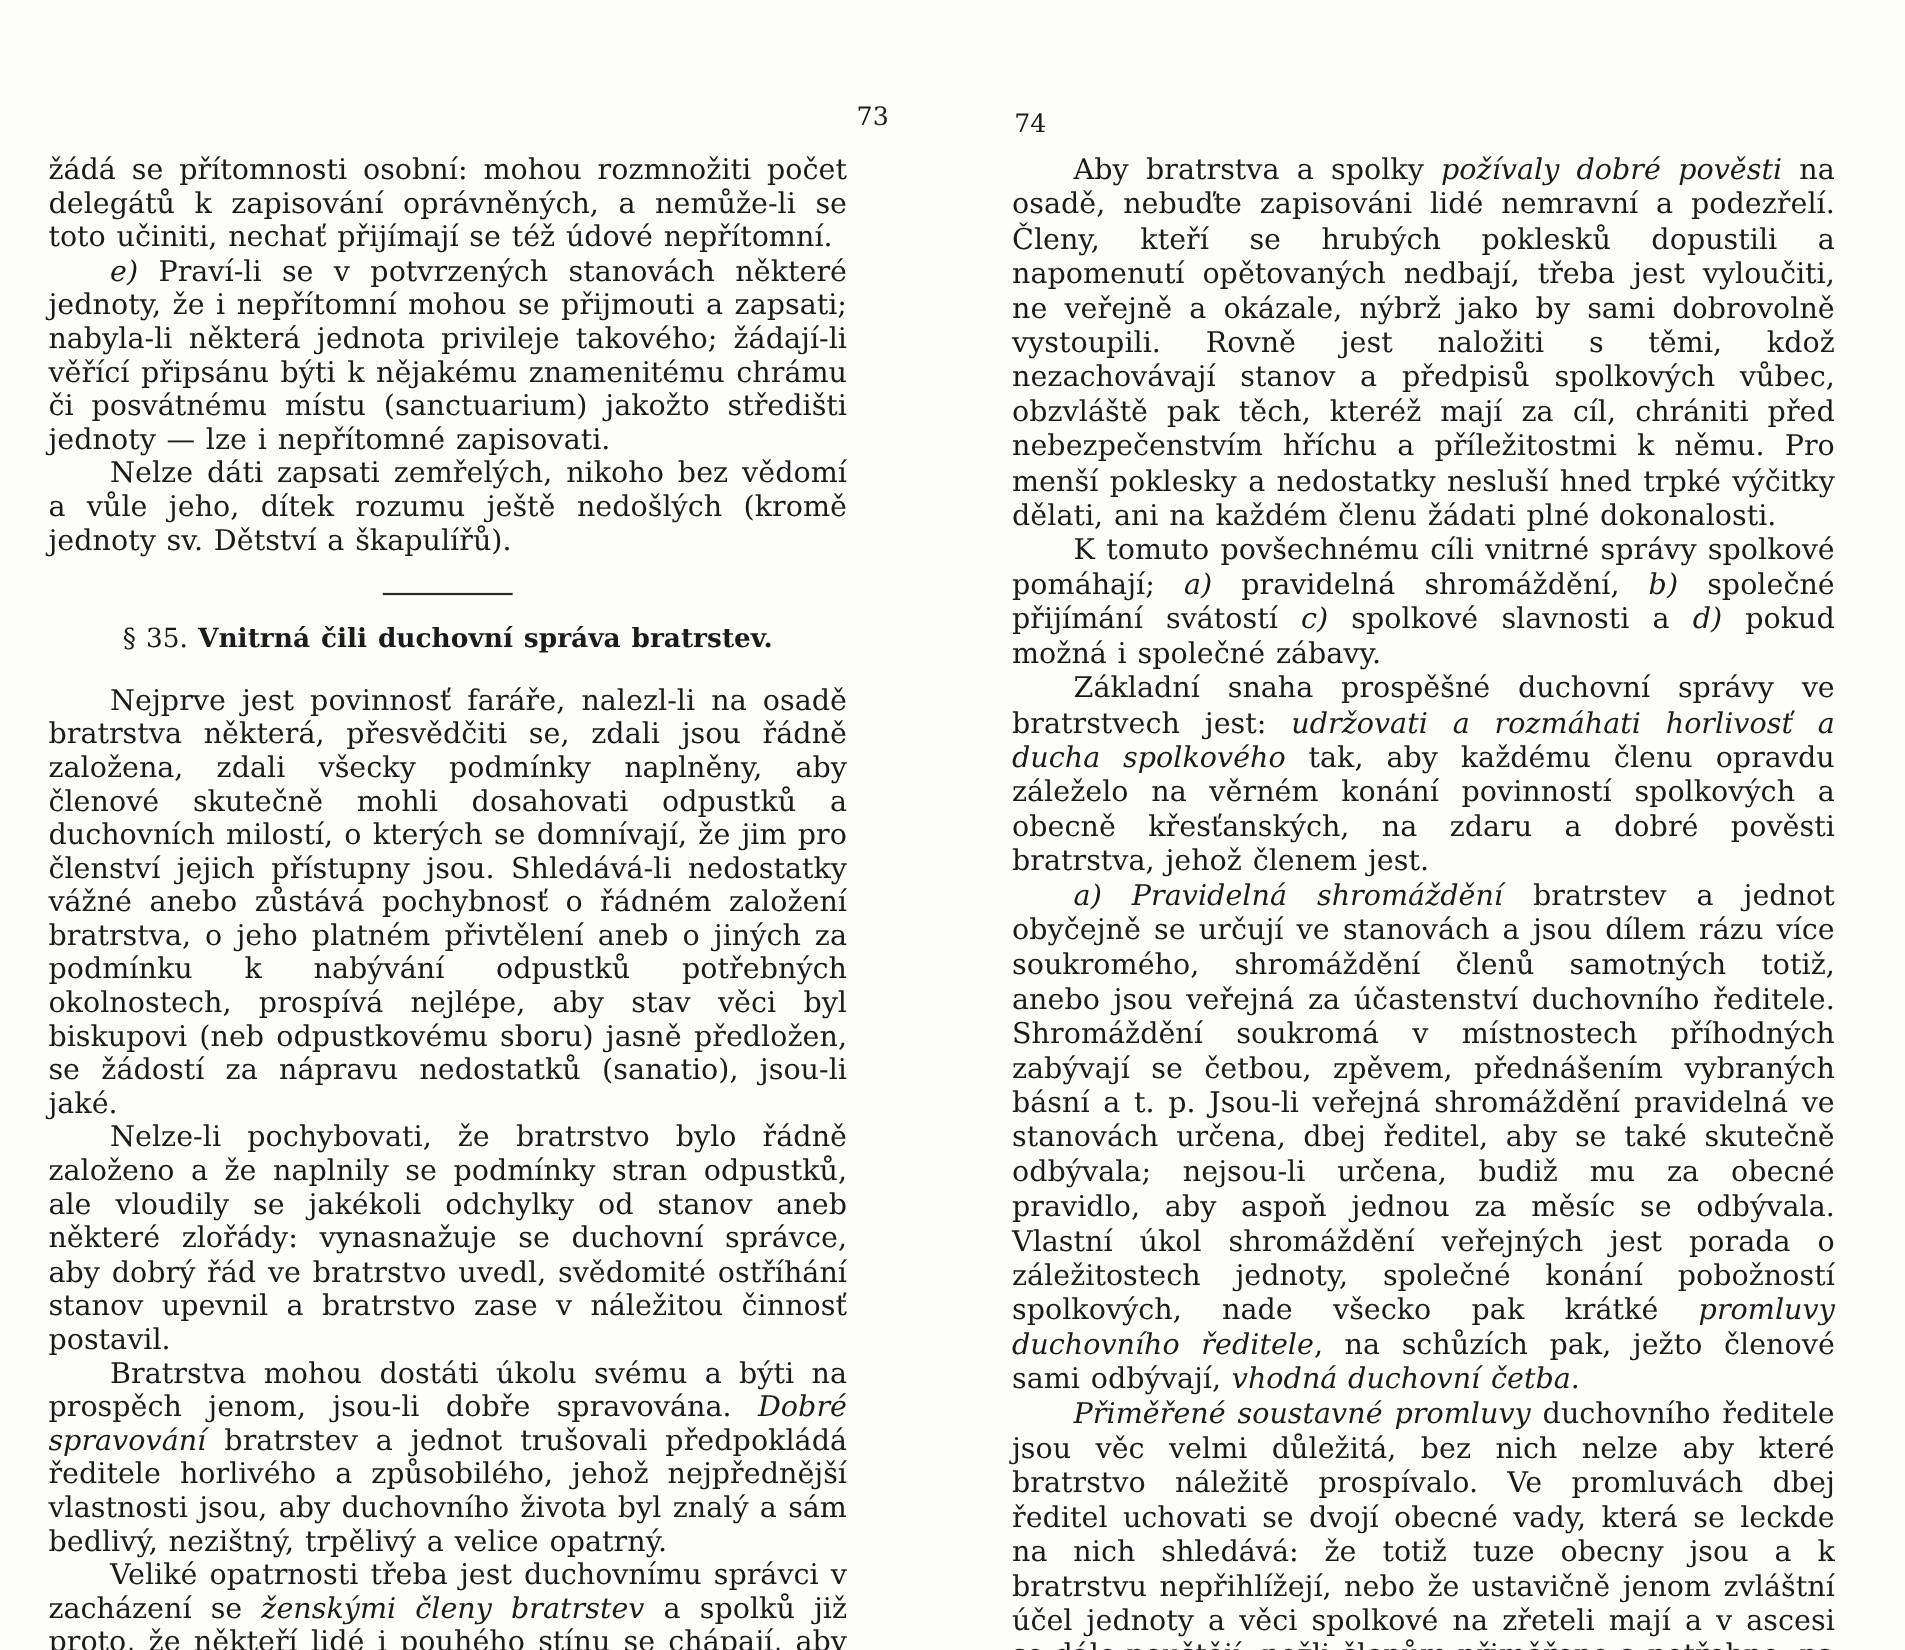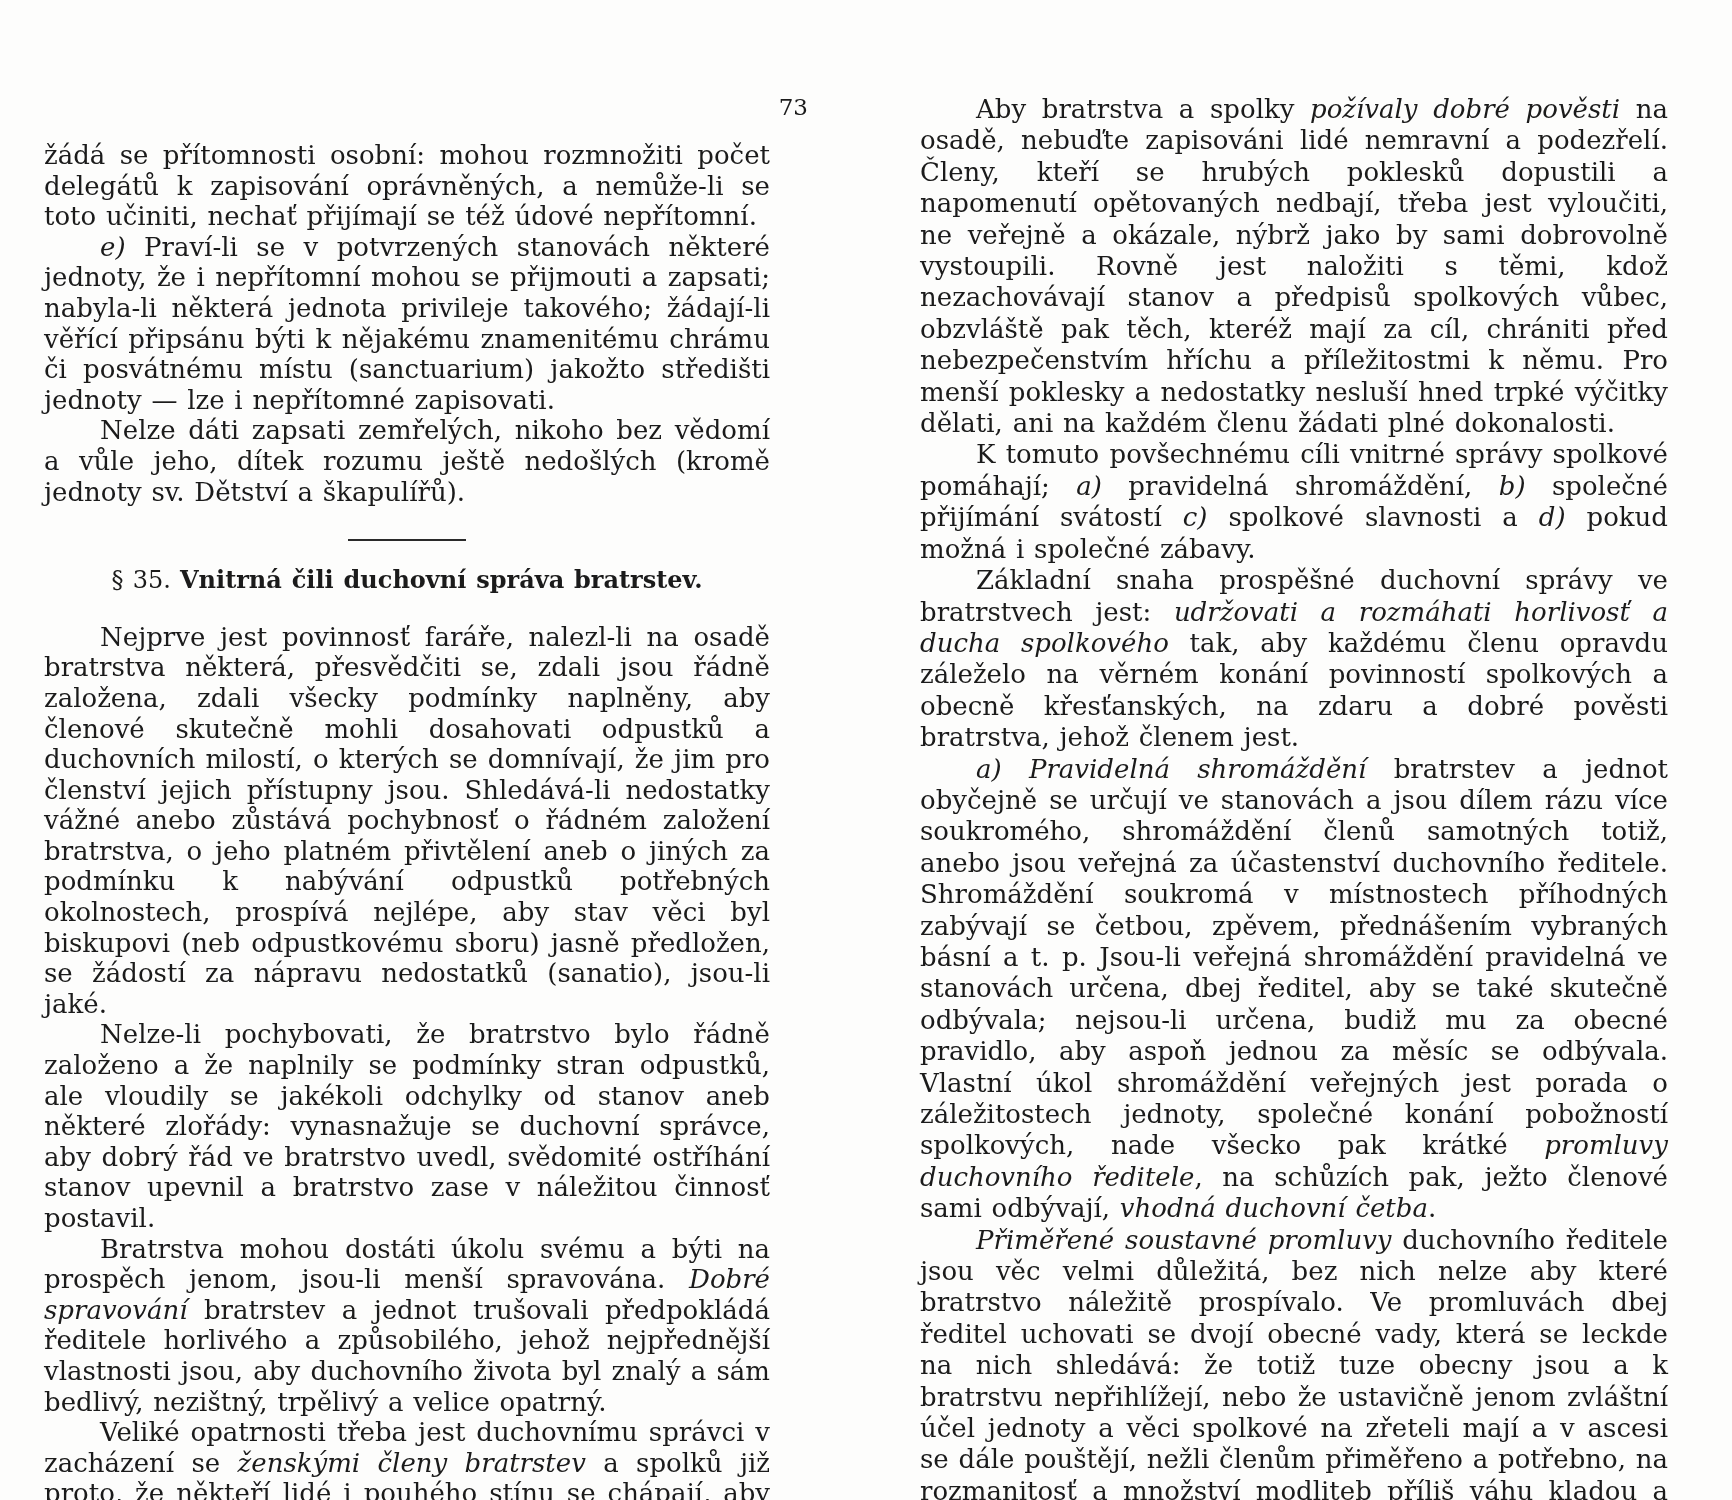--- a/index.html
+++ b/index.html
@@ -70,26 +70,29 @@
     <span class="pagenum">73</span>
   </div>
   <div class="page-body">
       <p class="para"><span>žádá se přítomnosti osobní: mohou rozmnožiti počet delegátů k zapisování oprávněných, a nemůže-li se toto učiniti, nechať přijímají se též údové nepřítomní.</span></p>
       <p class="para indent"><span class="it">e)</span><span> Praví-li se v potvrzených stanovách některé jednoty, že i nepřítomní mohou se přijmouti a zapsati; nabyla-li některá jednota privileje takového; žádají-li věřící připsánu býti k nějakému znamenitému chrámu či posvátnému místu (sanctuarium) jakožto středišti jednoty — lze i nepřítomné zapisovati.</span></p>
       <p class="para indent"><span>Nelze dáti zapsati zemřelých, nikoho bez vědomí a vůle jeho, dítek rozumu ještě nedošlých (kromě jednoty sv. Dětství a škapulířů).</span></p>
       <hr class="rule">
       <p class="heading"><span>§ 35.  </span><span class="bold">Vnitrná čili duchovní správa bratrstev.</span></p>
       <p class="para indent"><span>Nejprve jest povinnosť faráře, nalezl-li na osadě bratrstva některá, přesvědčiti se, zdali jsou řádně založena, zdali všecky podmínky naplněny, aby členové skutečně mohli dosahovati odpustků a duchovních milostí, o kterých se domnívají, že jim pro členství jejich přístupny jsou. Shledává-li nedostatky vážné anebo zůstává pochybnosť o řádném založení bratrstva, o jeho platném přivtělení aneb o jiných za podmínku k nabývání odpustků potřebných okolnostech, prospívá nejlépe, aby stav věci byl biskupovi (neb odpustkovému sboru) jasně předložen, se žádostí za nápravu nedostatků (sanatio), jsou-li jaké.</span></p>
       <p class="para indent"><span>Nelze-li pochybovati, že bratrstvo bylo řádně založeno a že naplnily se podmínky stran odpustků, ale vloudily se jakékoli odchylky od stanov aneb některé zlořády: vynasnažuje se duchovní správce, aby dobrý řád ve bratrstvo uvedl, svědomité ostříhání stanov upevnil a bratrstvo zase v náležitou činnosť postavil.</span></p>
-      <p class="para indent"><span>Bratrstva mohou dostáti úkolu svému a býti na prospěch jenom, jsou-li menší spravována. </span><span class="it">Dobré spravování</span><span> bratrstev a jednot trušovali předpokládá ředitele horlivého a způsobilého, jehož nejpřednější vlastnosti jsou, aby duchovního života byl znalý a sám bedlivý, nezištný, trpělivý a velice opatrný.</span></p>
+      <p class="para indent"><span>Bratrstva mohou dostáti úkolu svému a býti na prospěch jenom, jsou-li dobře spravována. </span><span class="it">Dobré spravování</span><span> bratrstev a jednot trušovali předpokládá ředitele horlivého a způsobilého, jehož nejpřednější vlastnosti jsou, aby duchovního života byl znalý a sám bedlivý, nezištný, trpělivý a velice opatrný.</span></p>
       <p class="para indent"><span>Veliké opatrnosti třeba jest duchovnímu správci v zacházení se </span><span class="it">ženskými členy bratrstev</span><span> a spolků již proto, že někteří lidé i pouhého stínu se chápají, aby podezření a zlé pověsti roz-</span></p>
     </div>
 </div>
 
 <div class="page page-right">
+  <div class="page-header">
+    <span class="pagenum">74</span>
+  </div>
   <div class="page-body">
       <p class="para indent"><span>Aby bratrstva a spolky </span><span class="it">požívaly dobré pověsti</span><span> na osadě, nebuďte zapisováni lidé nemravní a podezřelí. Členy, kteří se hrubých poklesků dopustili a napomenutí opětovaných nedbají, třeba jest vyloučiti, ne veřejně a okázale, nýbrž jako by sami dobrovolně vystoupili. Rovně jest naložiti s těmi, kdož nezachovávají stanov a předpisů spolkových vůbec, obzvláště pak těch, kteréž mají za cíl, chrániti před nebezpečenstvím hříchu a příležitostmi k němu. Pro menší poklesky a nedostatky nesluší hned trpké výčitky dělati, ani na každém členu žádati plné dokonalosti.</span></p>
       <p class="para indent"><span>K tomuto povšechnému cíli vnitrné správy spolkové pomáhají; </span><span class="it">a)</span><span> pravidelná shromáždění, </span><span class="it">b)</span><span> společné přijímání svátostí </span><span class="it">c)</span><span> spolkové slavnosti a </span><span class="it">d)</span><span> pokud možná i společné zábavy.</span></p>
       <p class="para indent"><span>Základní snaha prospěšné duchovní správy ve bratrstvech jest: </span><span class="it">udržovati a rozmáhati horlivosť a ducha spolkového</span><span> tak, aby každému členu opravdu záleželo na věrném konání povinností spolkových a obecně křesťanských, na zdaru a dobré pověsti bratrstva, jehož členem jest.</span></p>
       <p class="para indent"><span class="it">a) Pravidelná shromáždění</span><span> bratrstev a jednot obyčejně se určují ve stanovách a jsou dílem rázu více soukromého, shromáždění členů samotných totiž, anebo jsou veřejná za účastenství duchovního ředitele. Shromáždění soukromá v místnostech příhodných zabývají se četbou, zpěvem, přednášením vybraných básní a t. p. Jsou-li veřejná shromáždění pravidelná ve stanovách určena, dbej ředitel, aby se také skutečně odbývala; nejsou-li určena, budiž mu za obecné pravidlo, aby aspoň jednou za měsíc se odbývala. Vlastní úkol shromáždění veřejných jest porada o záležitostech jednoty, společné konání pobožností spolkových, nade všecko pak krátké </span><span class="it">promluvy duchovního ředitele</span><span>, na schůzích pak, ježto členové sami odbývají, </span><span class="it">vhodná duchovní četba</span><span>.</span></p>
       <p class="para indent"><span class="it">Přiměřené soustavné promluvy</span><span> duchovního ředitele jsou věc velmi důležitá, bez nich nelze aby které bratrstvo náležitě prospívalo. Ve promluvách dbej ředitel uchovati se dvojí obecné vady, která se leckde na nich shledává: že totiž tuze obecny jsou a k bratrstvu nepřihlížejí, nebo že ustavičně jenom zvláštní účel jednoty a věci spolkové na zřeteli mají a v ascesi se dále pouštějí, nežli členům přiměřeno a potřebno, na rozmanitosť a množství modliteb příliš váhu kladou a takto příčina bývají, že náboženský život členů na nepravé cesty zabočuje, plané modlitství se vzmáhá.</span></p>
     </div>
 </div>
 
 </body></html>

